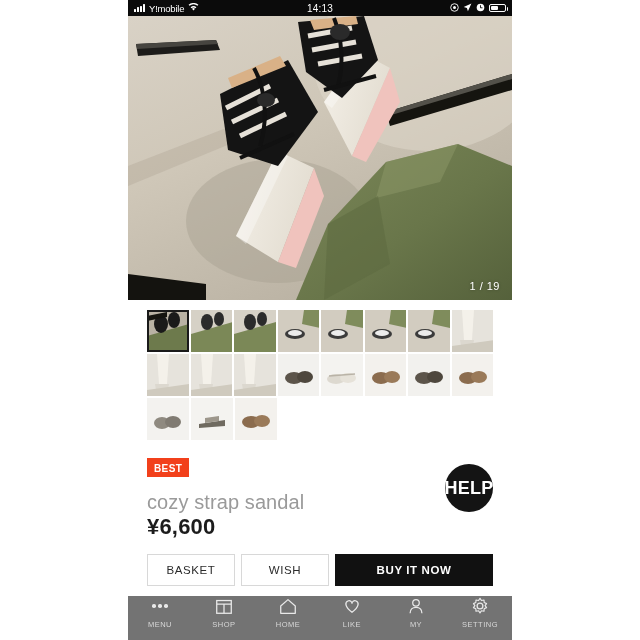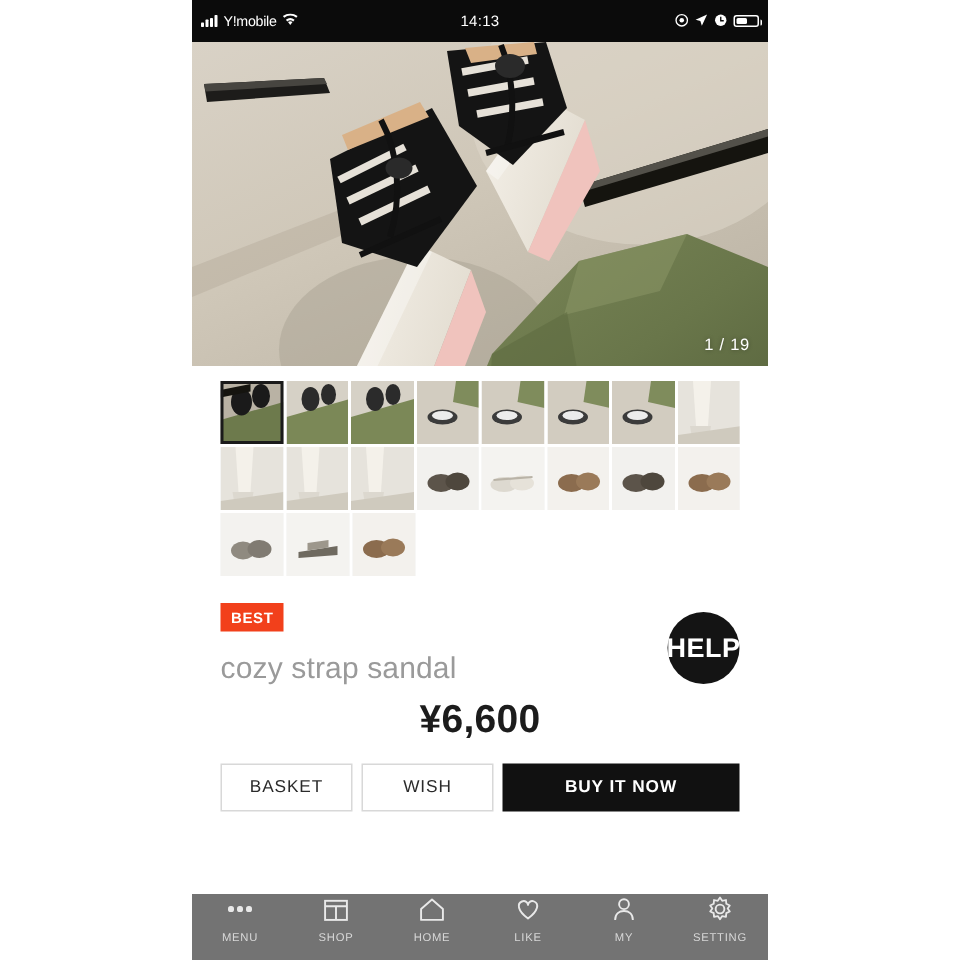--- a/index.html
+++ b/index.html
@@ -18,21 +18,21 @@
     position: absolute;
     left: 128px; top: 0;
     width: 384px; height: 640px;
     background: #ffffff;
     overflow: hidden;
   }
 
   
   .statusbar {
     position: relative;
-    height: 28px;
+    height: 16px;
     background: #0b0b0b;
     color: #ffffff;
     display: flex;
     align-items: center;
     padding: 0 6px;
     box-sizing: border-box;
     font-size: 9px;
   }
   .sb-left { display: flex; align-items: center; gap: 4px; flex: 0 0 auto; }
   .sb-center { position: absolute; left: 0; right: 0; text-align: center;
@@ -54,21 +54,21 @@
     width: 1.5px; height: 4px; background: #fff; border-radius: 0 1px 1px 0;
   }
   .battery i {
     position: absolute; left: 1px; top: 1px; bottom: 1px; width: 7px;
     background: #fff; border-radius: 1px; display: block;
   }
 
   
   .hero {
     position: relative;
-    width: 384px; height: 216px;
+    width: 384px; height: 284px;
     overflow: hidden;
     background: #cfc8bc;
   }
   .hero svg { display:block; width: 384px; height: 284px; }
   .hero-counter {
     position: absolute; right: 12px; bottom: 8px;
     color: #ffffff; font-size: 11px; letter-spacing: .5px;
     text-shadow: 0 0 3px rgba(0,0,0,.35);
   }
 
@@ -105,26 +105,24 @@
     padding: 6px 7px 3px 7px;
     line-height: 1;
   }
   .pname {
     margin-top: 14px;
     font-size: 20px;
     color: #9a9a9a;
     letter-spacing: .1px;
   }
   .pprice {
-    margin-top: 6px;
-    font-size: 26px;
+    font-size: 22px;
     font-weight: bold;
     color: #1c1c1c;
     letter-spacing: .2px;
-    text-align: center;
   }
   .help-btn {
     position: absolute;
     right: 19px; top: 22px;
     width: 48px; height: 48px;
     border-radius: 50%;
     background: #141414;
     color: #ffffff;
     display: flex; align-items: center; justify-content: center;
     font-size: 18px; font-weight: bold; letter-spacing: .3px;

